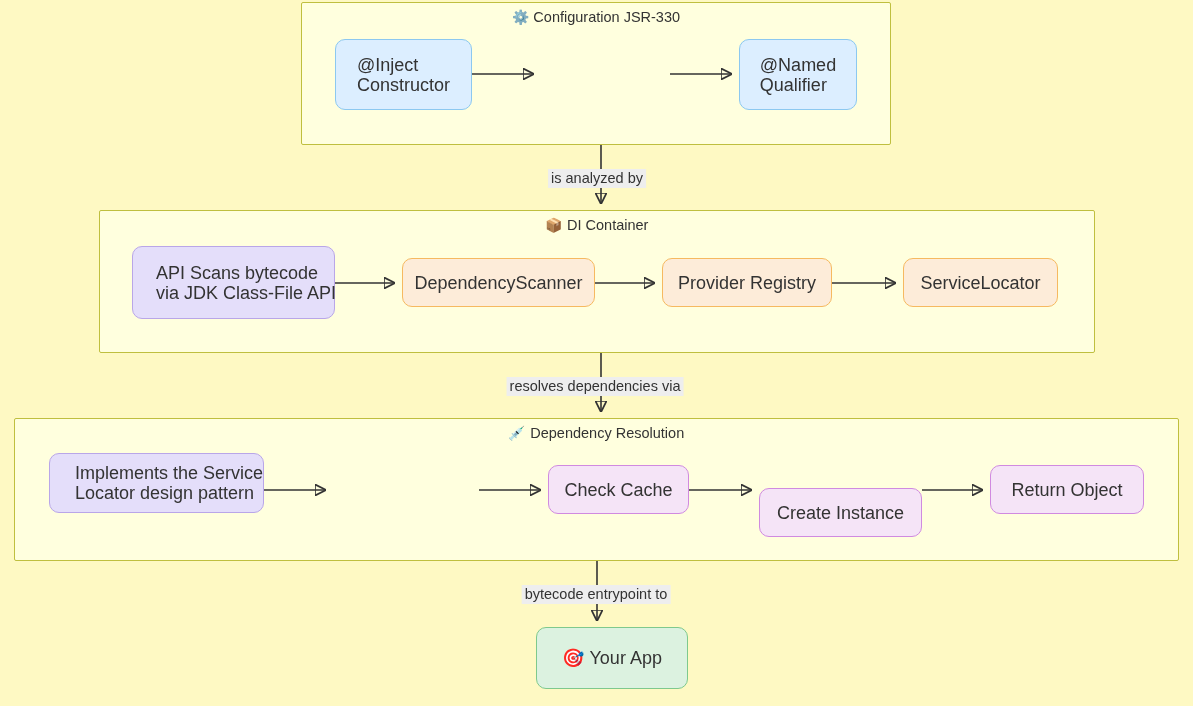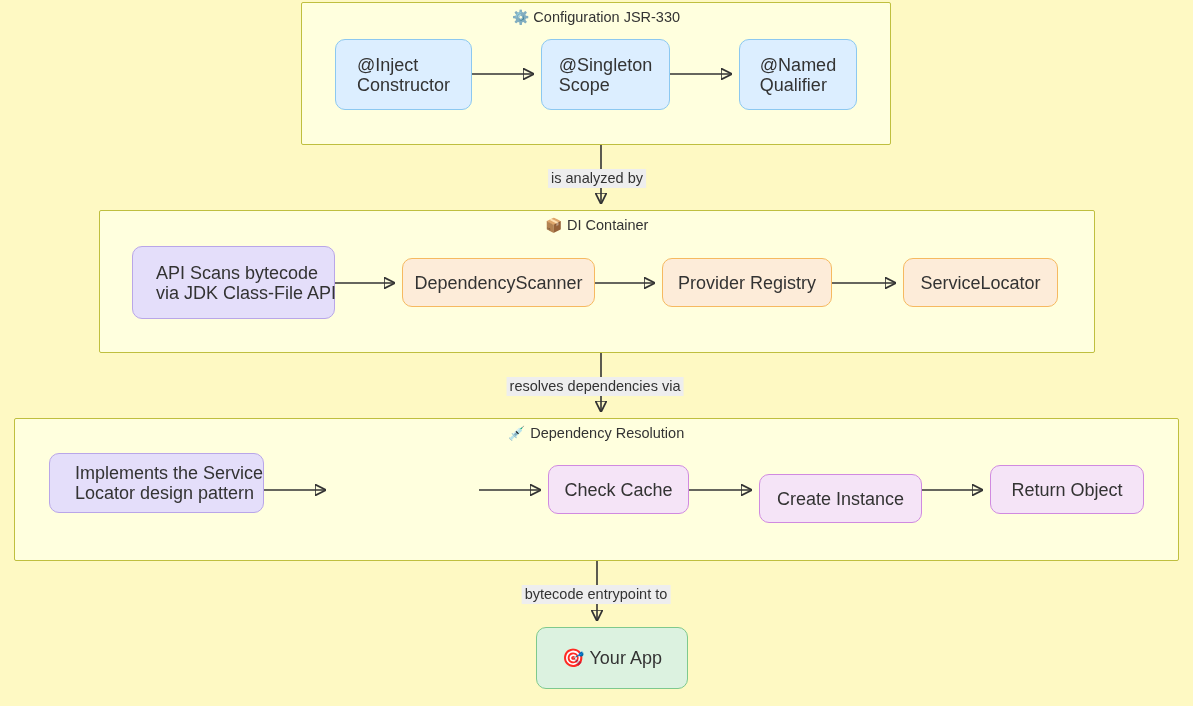--- a/index.html
+++ b/index.html
@@ -95,26 +95,20 @@
     </div>
   </div>
 
   <div class="node n-blue" style="left:335px; top:39px; width:137px; height:71px;">
     <span class="lines">
       <span>@Inject</span>
       <span>Constructor</span>
     </span>
   </div>
 
-  <div class="node n-blue" style="left:541px; top:39px; width:129px; height:71px;">
-    <span class="lines">
-      <span>@Singleton</span>
-      <span>Scope</span>
-    </span>
-  </div>
 
   <div class="node n-blue" style="left:739px; top:39px; width:118px; height:71px;">
     <span class="lines">
       <span>@Named</span>
       <span>Qualifier</span>
     </span>
   </div>
 
   <div class="subgraph" style="left:99px; top:210px; width:996px; height:143px;">
     <div class="subgraph-title">
@@ -160,21 +154,21 @@
     </span>
   </div>
 
 
   <div class="node n-pink" style="left:548px; top:465px; width:141px; height:49px;">
     <span class="lines">
       <span>Check Cache</span>
     </span>
   </div>
 
-  <div class="node n-pink" style="left:759px; top:474px; width:163px; height:49px;">
+  <div class="node n-pink" style="left:759px; top:488px; width:163px; height:49px;">
     <span class="lines">
       <span>Create Instance</span>
     </span>
   </div>
 
   <div class="node n-pink" style="left:990px; top:465px; width:154px; height:49px;">
     <span class="lines">
       <span>Return Object</span>
     </span>
   </div>

